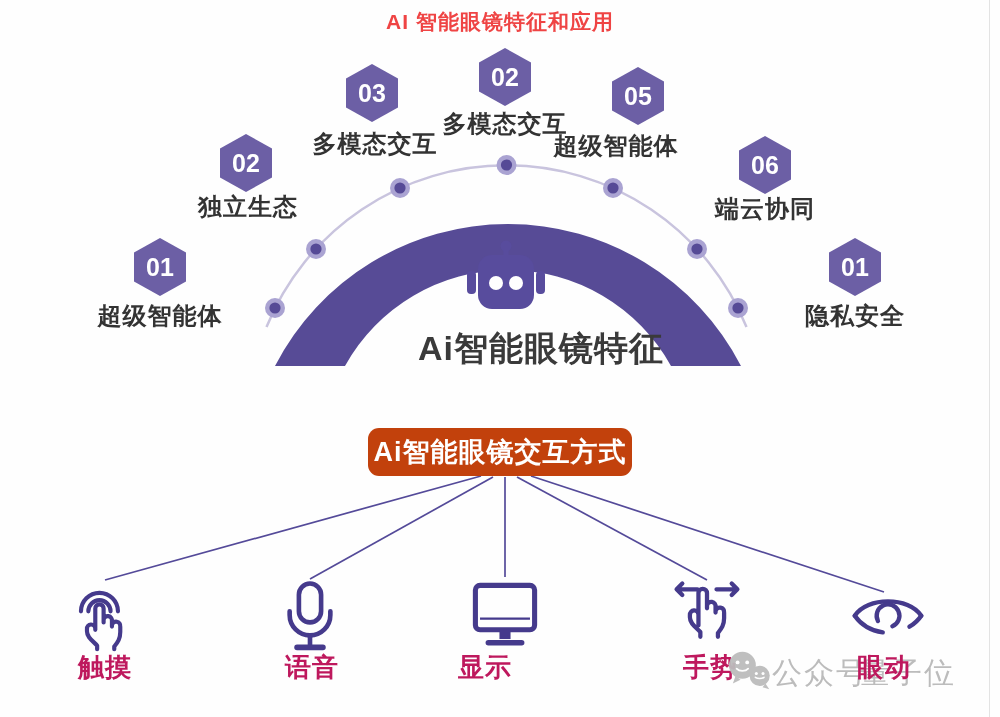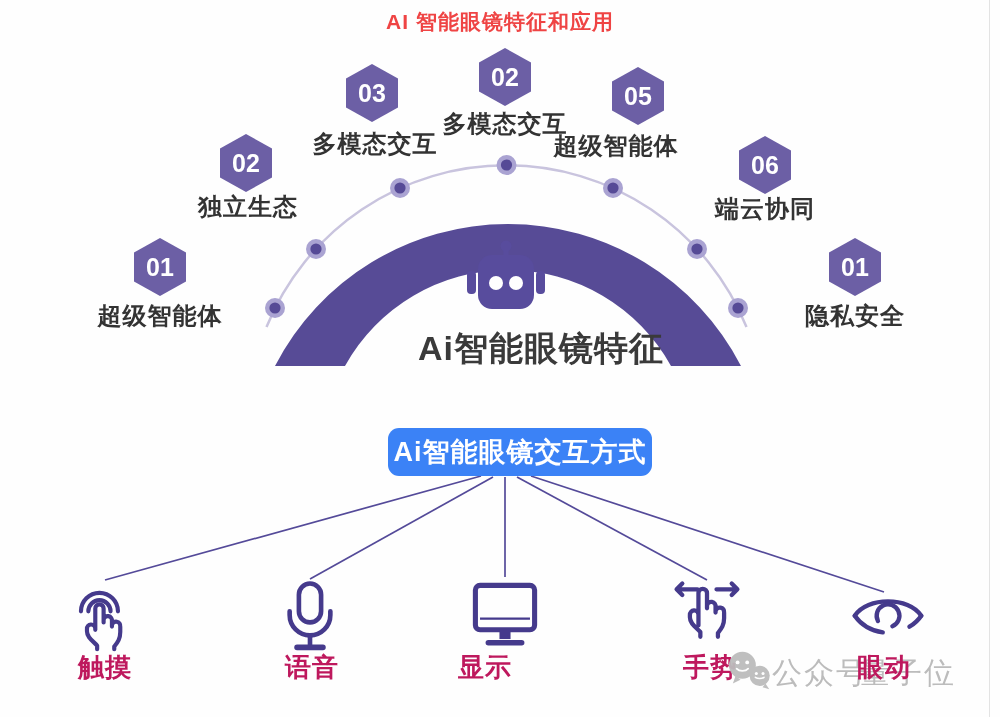--- a/index.html
+++ b/index.html
@@ -24,22 +24,22 @@
     position:absolute;transform:translateX(-50%);white-space:nowrap;
     font-size:24px;font-weight:700;color:#333333;letter-spacing:1px;
   }
   .center-label{
     position:absolute;top:326px;left:505px;transform:translateX(-50%);z-index:2;
     font-size:34px;font-weight:700;color:#3a3a3a;letter-spacing:1px;white-space:nowrap;margin-left:36px;
   }
   .robot{position:absolute;left:462px;top:240px;z-index:2;}
   .interaction-button{
     position:absolute;left:368px;top:428px;width:264px;height:48px;z-index:3;
-    background:#3b82f6;border-radius:11px;display:flex;align-items:center;justify-content:center;
-    color:#ffffff;font-size:27px;font-weight:700;letter-spacing:1px;white-space:nowrap;margin-left:20px;
+    background:#c2410c;border-radius:11px;display:flex;align-items:center;justify-content:center;
+    color:#ffffff;font-size:27px;font-weight:700;letter-spacing:1px;white-space:nowrap;
   }
   .interaction-label{
     position:absolute;top:650px;transform:translateX(-50%);z-index:4;
     font-size:26px;font-weight:700;color:#be185d;letter-spacing:1px;white-space:nowrap;
   }
   .icon-box{position:absolute;z-index:4;}
   .watermark-text{
     position:absolute;top:653px;z-index:3;font-size:30px;color:#bcbcbc;
     letter-spacing:2px;white-space:nowrap;
   }

